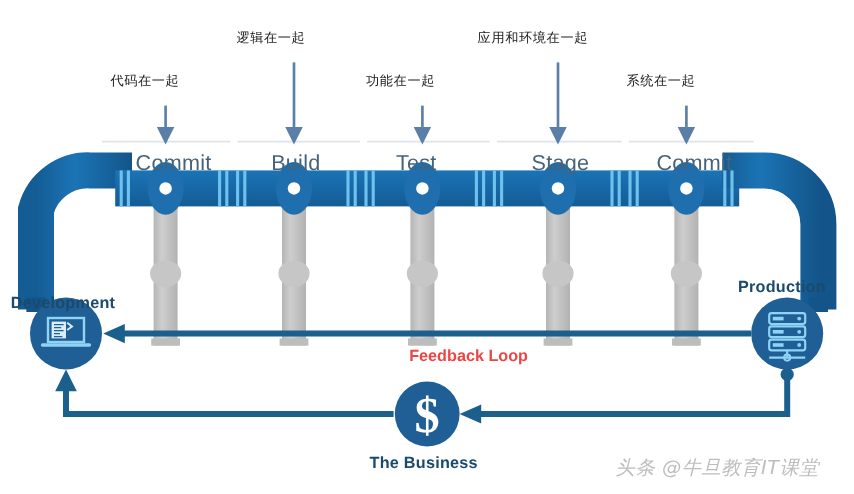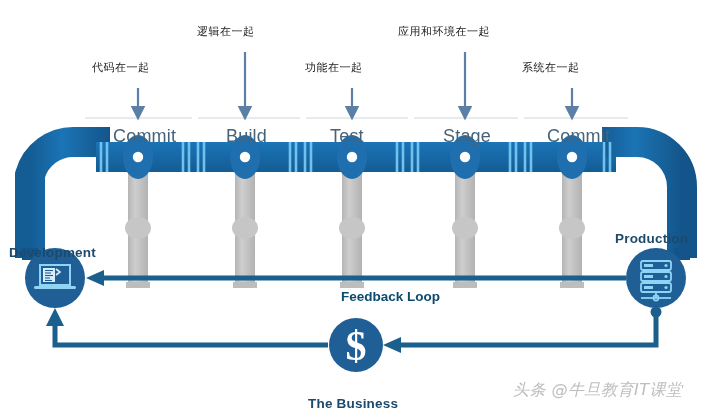--- a/index.html
+++ b/index.html
@@ -37,21 +37,21 @@
     color:#1b4a6b;
     white-space:nowrap;
     letter-spacing:0.2px;
     line-height:1;
   }
   .loop-label{
     position:absolute;
     font-family:"Liberation Sans","DejaVu Sans",sans-serif;
     font-size:13.5px;
     font-weight:bold;
-    color:#0c4a6e;
+    color:#ef4444;
     white-space:nowrap;
     line-height:1;
     padding-left:36px;
   }
   .watermark{
     position:absolute;
     font-family:"DejaVu Sans","Liberation Sans",sans-serif;
     font-size:16px;
     color:#bdbdbd;
     white-space:nowrap;
@@ -268,17 +268,17 @@
 <div class="cn-label" style="left:522px;top:62px;">系统在一起</div>
 
 <div class="stage-label" style="left:113px;top:127px;">Commit</div>
 <div class="stage-label" style="left:226px;top:127px;">Build</div>
 <div class="stage-label" style="left:330px;top:127px;text-align:center;">Test</div>
 <div class="stage-label" style="left:443px;top:127px;">Stage</div>
 <div class="stage-label" style="left:547px;top:127px;">Commit</div>
 
 <div class="node-label" style="left:9px;top:232px;margin-top:14px;">Development</div>
 <div class="node-label" style="left:615px;top:232px;">Production</div>
-<div class="node-label" style="left:308px;top:379px;margin-top:18px;">The Business</div>
+<div class="node-label" style="left:308px;top:379px;">The Business</div>
 
 <div class="loop-label" style="left:305px;top:290px;">Feedback Loop</div>
 
 <div class="watermark" style="left:513px;top:382px;">头条 @牛旦教育IT课堂</div>
 
 </body></html>

